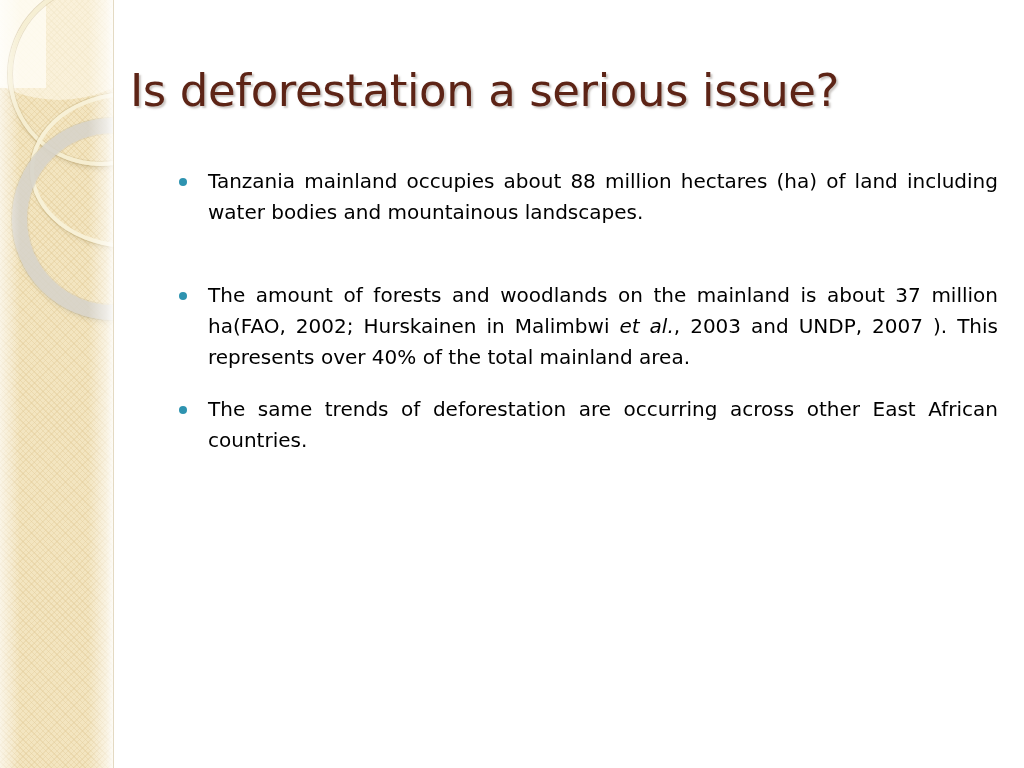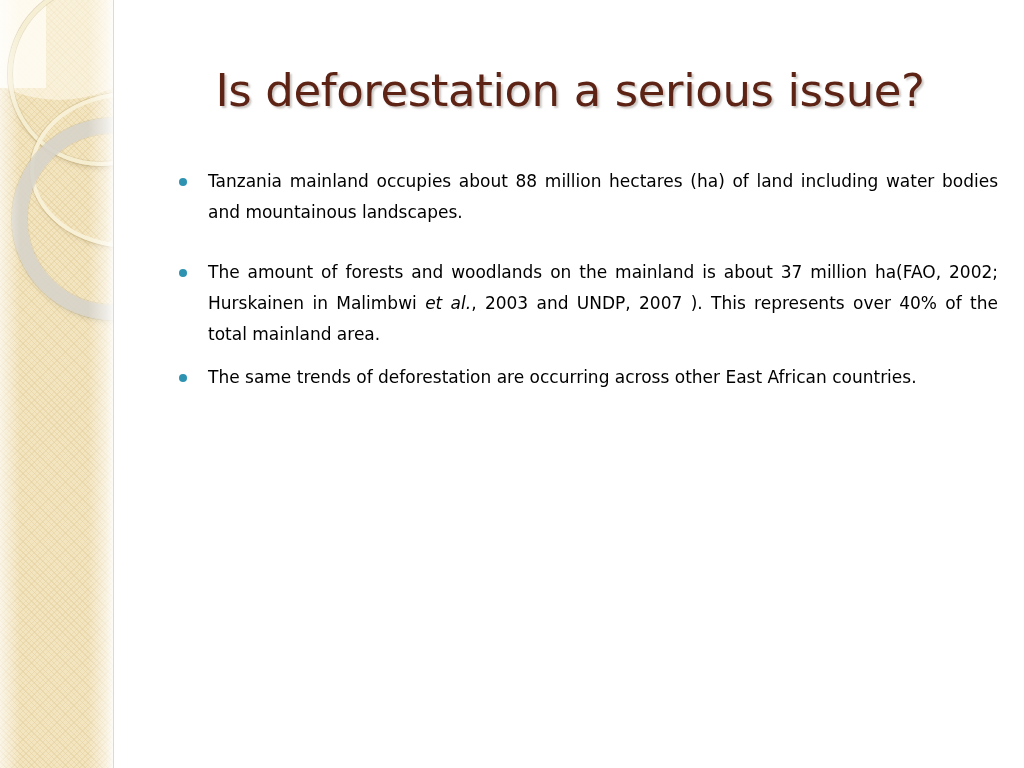--- a/index.html
+++ b/index.html
@@ -135,21 +135,21 @@
     width: 1px; height: 768px;
     background: rgba(205,190,150,0.55);
   }
 
   
   .title {
     position: absolute;
     left: 130px;
     top: 64px;
     width: 880px;
-    text-align: center;
+    text-align: left;
     font-family: "DejaVu Sans", sans-serif;
     font-size: 45px;
     font-weight: 400;
     letter-spacing: -0.4px;
     color: #5d2416;
     text-shadow: 2px 2px 2px rgba(140,130,125,0.45);
     white-space: nowrap;
   }
 
   
@@ -157,36 +157,36 @@
     position: absolute;
     left: 176px;
     top: 166px;
     width: 822px;
   }
   .bullet {
     position: relative;
     padding-left: 32px;
     color: #000000;
     font-family: "DejaVu Sans", sans-serif;
-    font-size: 17px;
+    font-size: 20px;
     line-height: 31px;
     text-align: justify;
     text-justify: inter-word;
   }
   .bullet .dot {
     position: absolute;
     left: 3px;
     top: 12px;
     width: 8px;
     height: 8px;
     border-radius: 50%;
     background: #2e93b0;
   }
-  .gap-lg { margin-top: 29px; }
-  .gap-sm { margin-top: 12px; }
+  .gap-lg { margin-top: 52px; }
+  .gap-sm { margin-top: 21px; }
   .bullet i { font-style: italic; }
 </style>
 </head>
 <body>
 
 <div id="slide">
 
   <div class="sidebar">
     <div class="sb-texture"></div>
     <div class="sb-wedge"></div>

